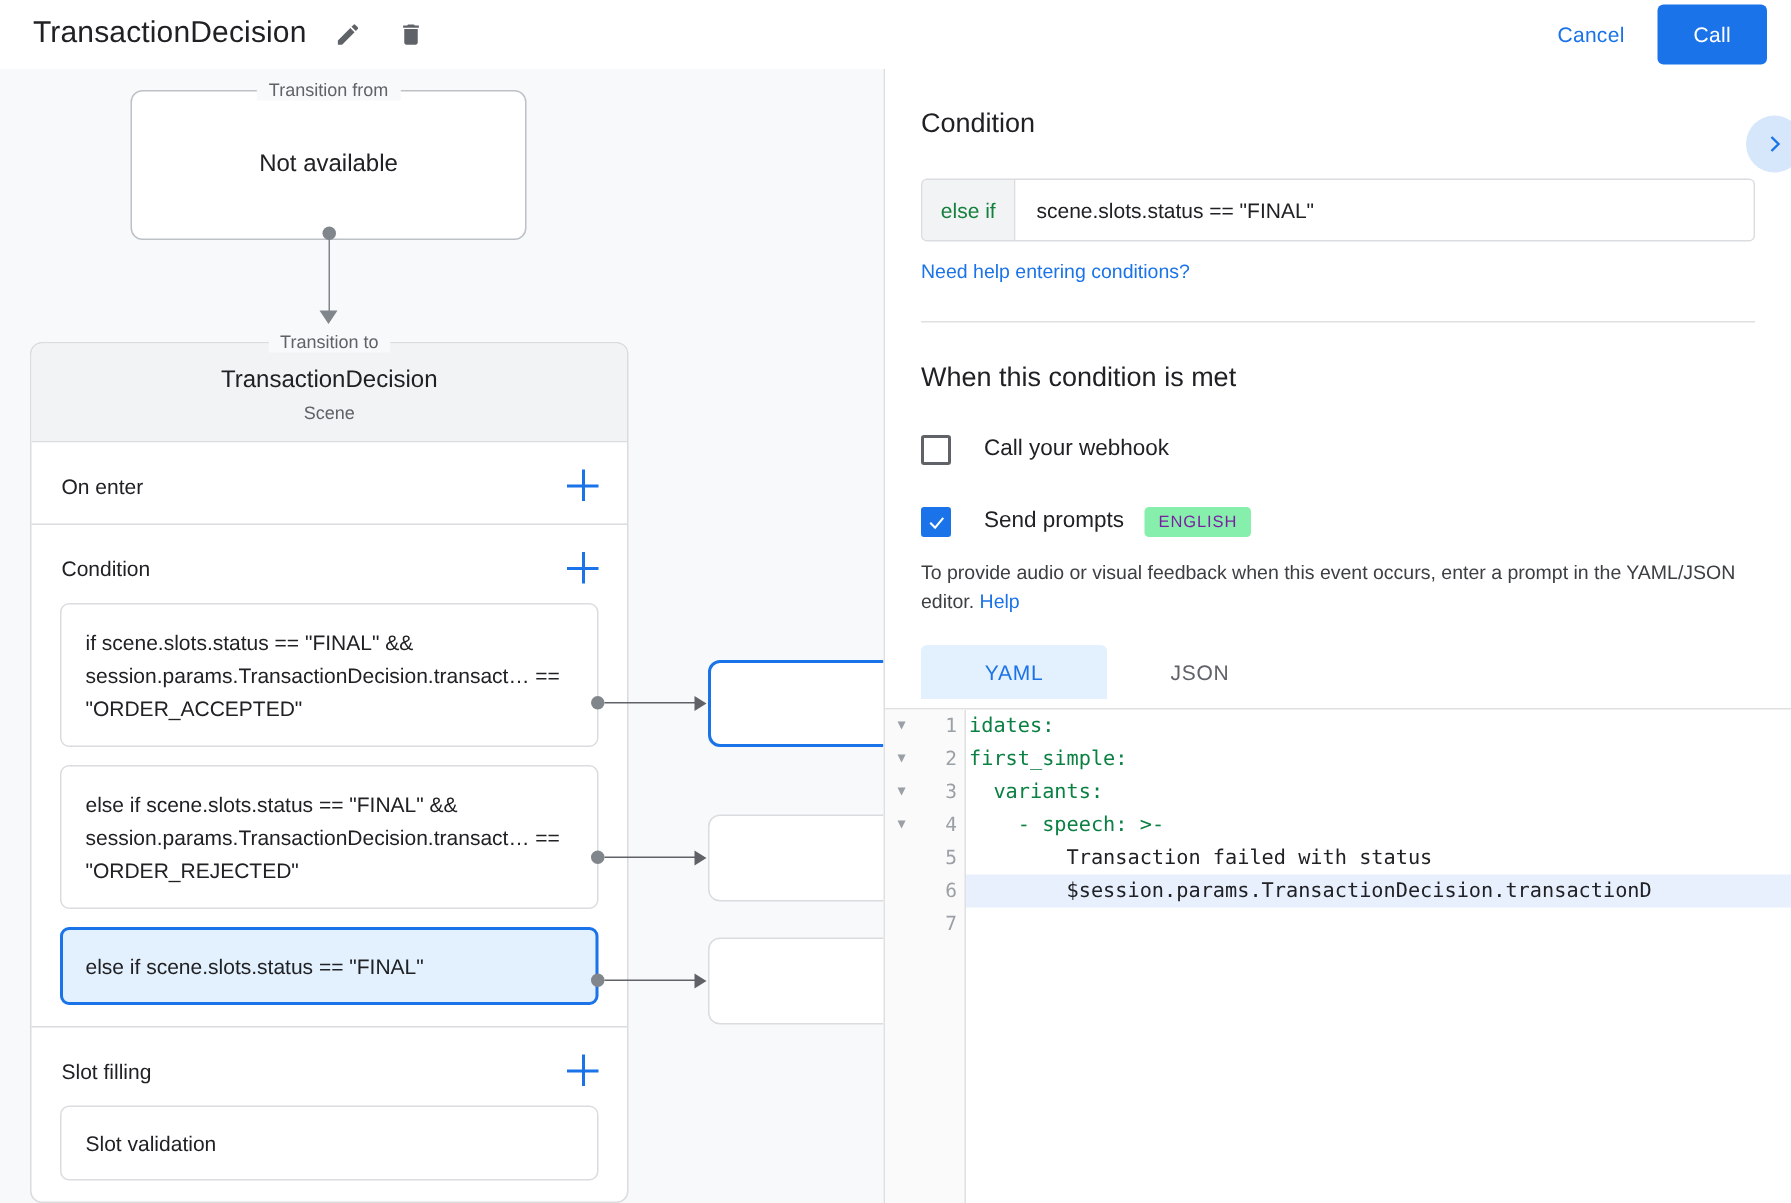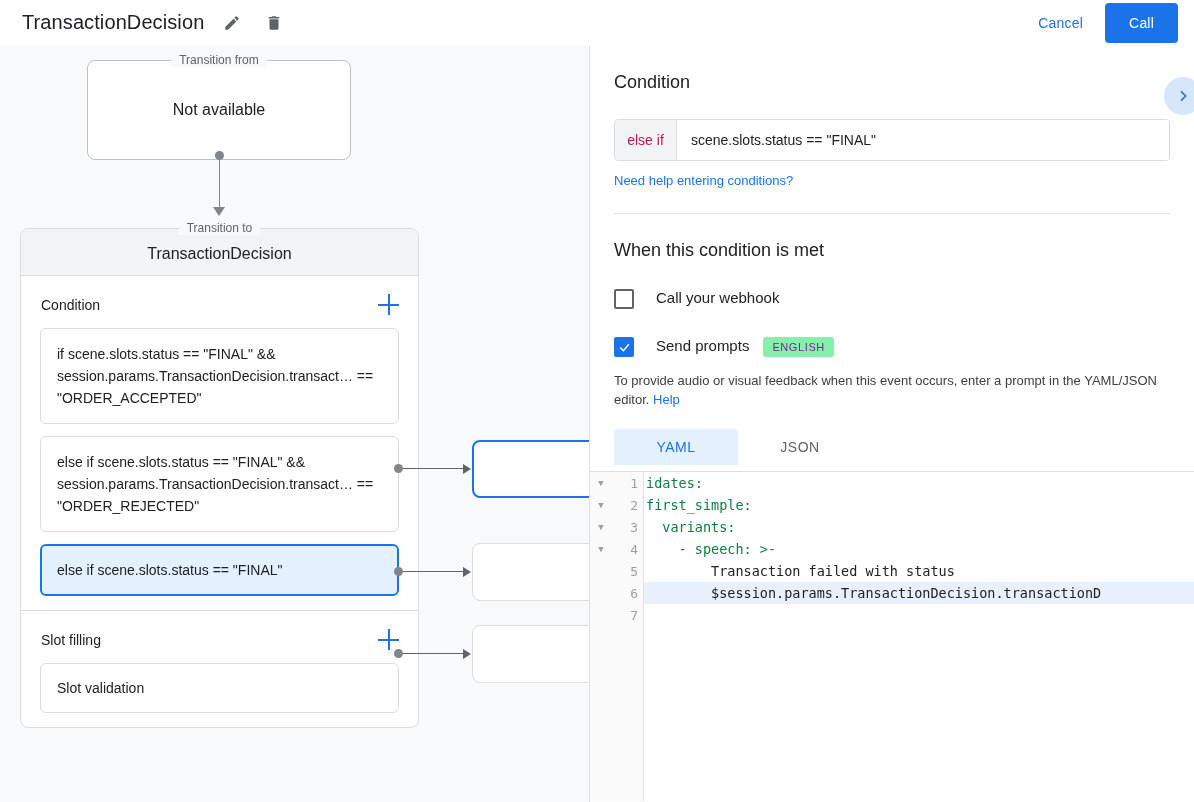--- a/index.html
+++ b/index.html
@@ -143,21 +143,21 @@
   }
   .chevron-btn svg { stroke: #1a73e8; fill: none; stroke-width: 2.4; }
 
   .cond-input-row {
     display: flex; margin-top: 26px; border: 1px solid #dadce0; border-radius: 4px;
     height: 42px; overflow: hidden;
   }
   .cond-prefix {
     width: 62px; background: #f1f3f4; border-right: 1px solid #dadce0;
     display: flex; align-items: center; justify-content: center;
-    font-size: 14px; color: #be185d; flex: 0 0 62px;
+    font-size: 14px; color: #15803d; flex: 0 0 62px;
   }
   .cond-input {
     flex: 1; border: none; outline: none; padding: 0 14px;
     font-size: 14px; color: #202124; font-family: inherit; background: #fff;
   }
   .help-link {
     display: inline-block; margin-top: 12px; font-size: 13px;
     color: #1a73e8; cursor: pointer; text-decoration: none;
   }
   .divider { height: 1px; background: #e0e0e0; margin-top: 24px; }
@@ -244,22 +244,29 @@
     </div>
 
     <div class="connector-dot" style="left:215px; top:105px;"></div>
     <div class="vline" style="left:219px; top:110px; height:53px;"></div>
     <div class="arrow-down" style="left:213px; top:161px;"></div>
 
     <div class="scene-card">
       <div class="scene-head">
         <span class="legend">Transition to</span>
         <div class="scene-title">TransactionDecision</div>
-      </div>
-
+        <div class="scene-sub">Scene</div>
+      </div>
+
+      <div class="section">
+        <div class="section-head">
+          <span class="section-label">On enter</span>
+          <span class="plus-btn"></span>
+        </div>
+      </div>
 
       <div class="section">
         <div class="section-head">
           <span class="section-label">Condition</span>
           <span class="plus-btn"></span>
         </div>
         <div class="cond-card">if scene.slots.status == "FINAL" &amp;&amp; session.params.TransactionDecision.transact… == "ORDER_ACCEPTED"</div>
         <div class="cond-card">else if scene.slots.status == "FINAL" &amp;&amp; session.params.TransactionDecision.transact… == "ORDER_REJECTED"</div>
         <div class="cond-card selected">else if scene.slots.status == "FINAL"</div>
       </div>

